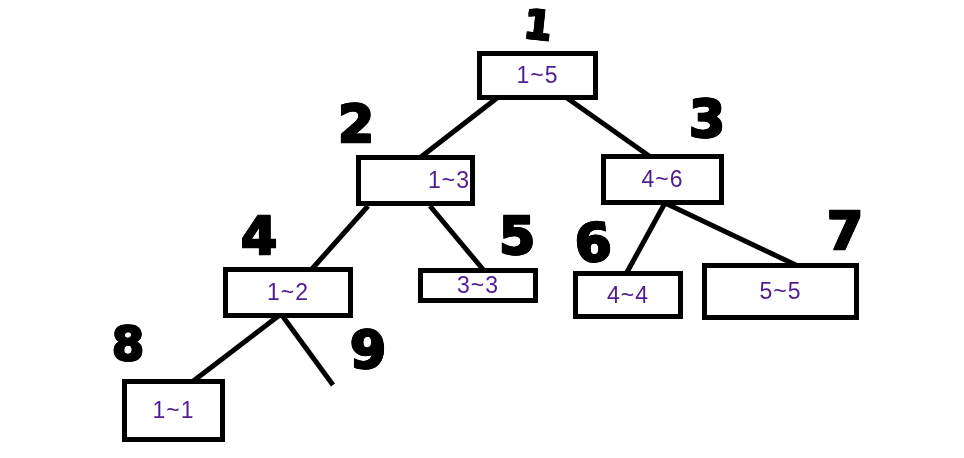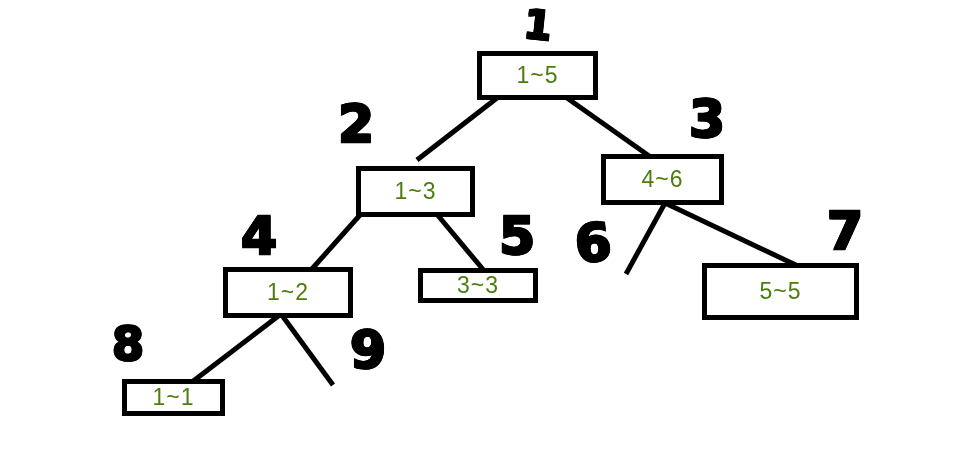--- a/index.html
+++ b/index.html
@@ -32,21 +32,21 @@
     box-sizing: border-box;
     border: 5px solid #000000;
     background: #ffffff;
     display: flex;
     align-items: center;
     justify-content: center;
   }
   .node .range {
     font-size: 23px;
     letter-spacing: 1px;
-    color: #4d7c0f;
+    color: #4c1d95;
   }
   .hw {
     position: absolute;
     font-family: "DejaVu Sans", sans-serif;
     font-weight: bold;
     font-size: 52px;
     line-height: 1;
     color: #000000;
     -webkit-text-stroke: 2.5px #000000;
     text-shadow: 1px 0 #000, -1px 0 #000, 0 1px #000, 0 -1px #000,
@@ -67,36 +67,39 @@
     <line x1="430" y1="206" x2="486" y2="273"></line>
     <line x1="665" y1="203" x2="626" y2="274"></line>
     <line x1="665" y1="203" x2="800" y2="267"></line>
     <line x1="281" y1="314" x2="192" y2="382"></line>
     <line x1="281" y1="314" x2="333" y2="385"></line>
   </svg>
 
   <div class="node" style="left:477px; top:51px;  width:121px; height:49px;">
     <span class="range">1~5</span>
   </div>
-  <div class="node" style="left:356px; top:166px; width:119px; height:51px;">
+  <div class="node" style="left:356px; top:155px; width:119px; height:51px;justify-content:flex-end;">
     <span class="range">1~3</span>
   </div>
   <div class="node" style="left:601px; top:154px; width:123px; height:51px;">
     <span class="range">4~6</span>
   </div>
   <div class="node" style="left:223px; top:267px; width:130px; height:51px;">
     <span class="range">1~2</span>
   </div>
   <div class="node" style="left:418px; top:268px; width:120px; height:35px;">
     <span class="range">3~3</span>
   </div>
+  <div class="node" style="left:573px; top:271px; width:110px; height:48px;">
+    <span class="range">4~4</span>
+  </div>
   <div class="node" style="left:702px; top:263px; width:157px; height:57px;">
     <span class="range">5~5</span>
   </div>
-  <div class="node" style="left:122px; top:379px; width:103px; height:37px;">
+  <div class="node" style="left:122px; top:379px; width:103px; height:63px;">
     <span class="range">1~1</span>
   </div>
 
   <div class="hw" style="left:538px; top:25px;  font-size:40px; transform:translate(-50%,-50%) rotate(6deg);">1</div>
   <div class="hw" style="left:356px; top:124px;">2</div>
   <div class="hw" style="left:707px; top:119px;">3</div>
   <div class="hw" style="left:259px; top:236px;">4</div>
   <div class="hw" style="left:517px; top:236px;">5</div>
   <div class="hw" style="left:593px; top:243px; transform:translate(-50%,-50%) rotate(-6deg);">6</div>
   <div class="hw" style="left:845px; top:231px;">7</div>

